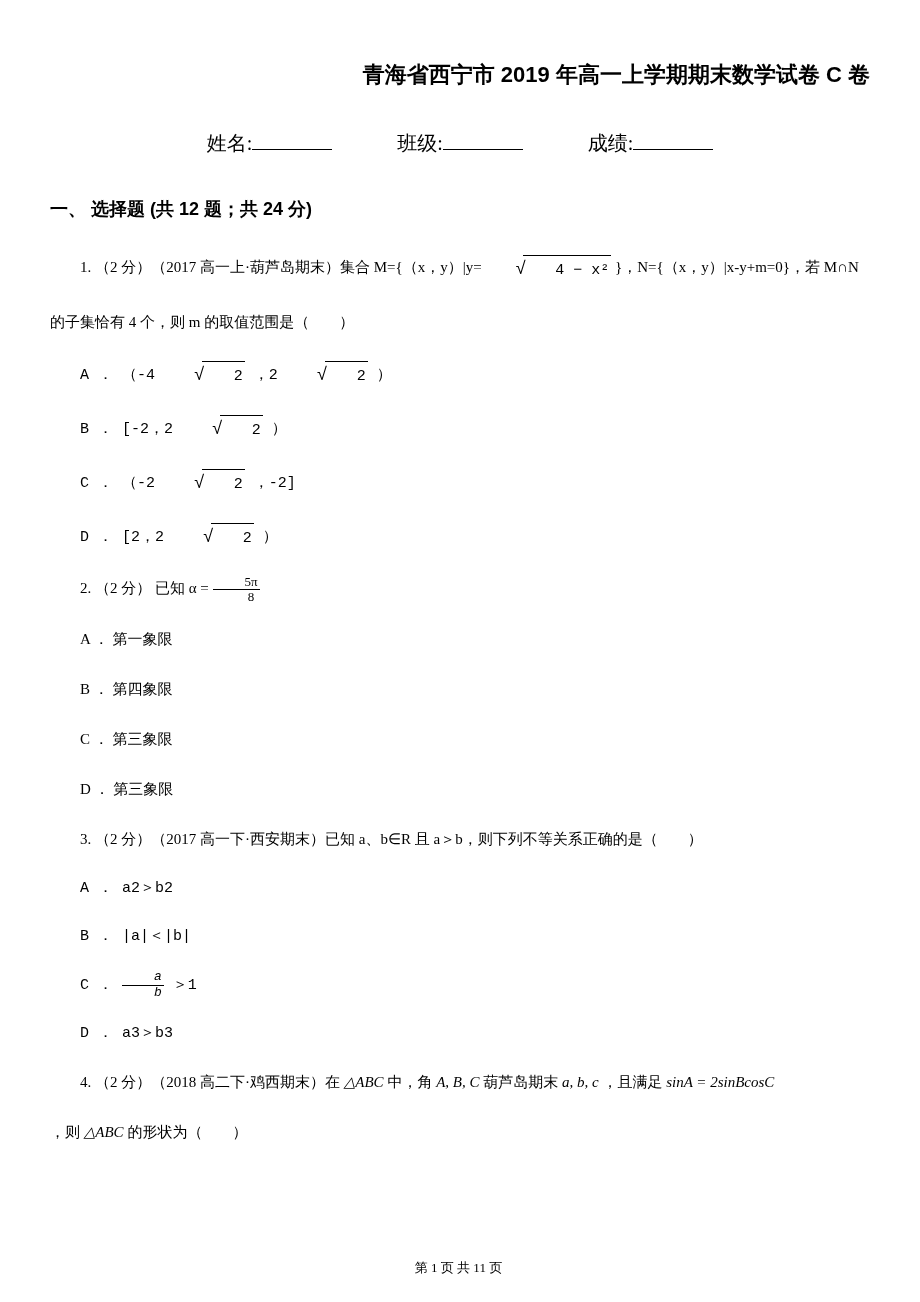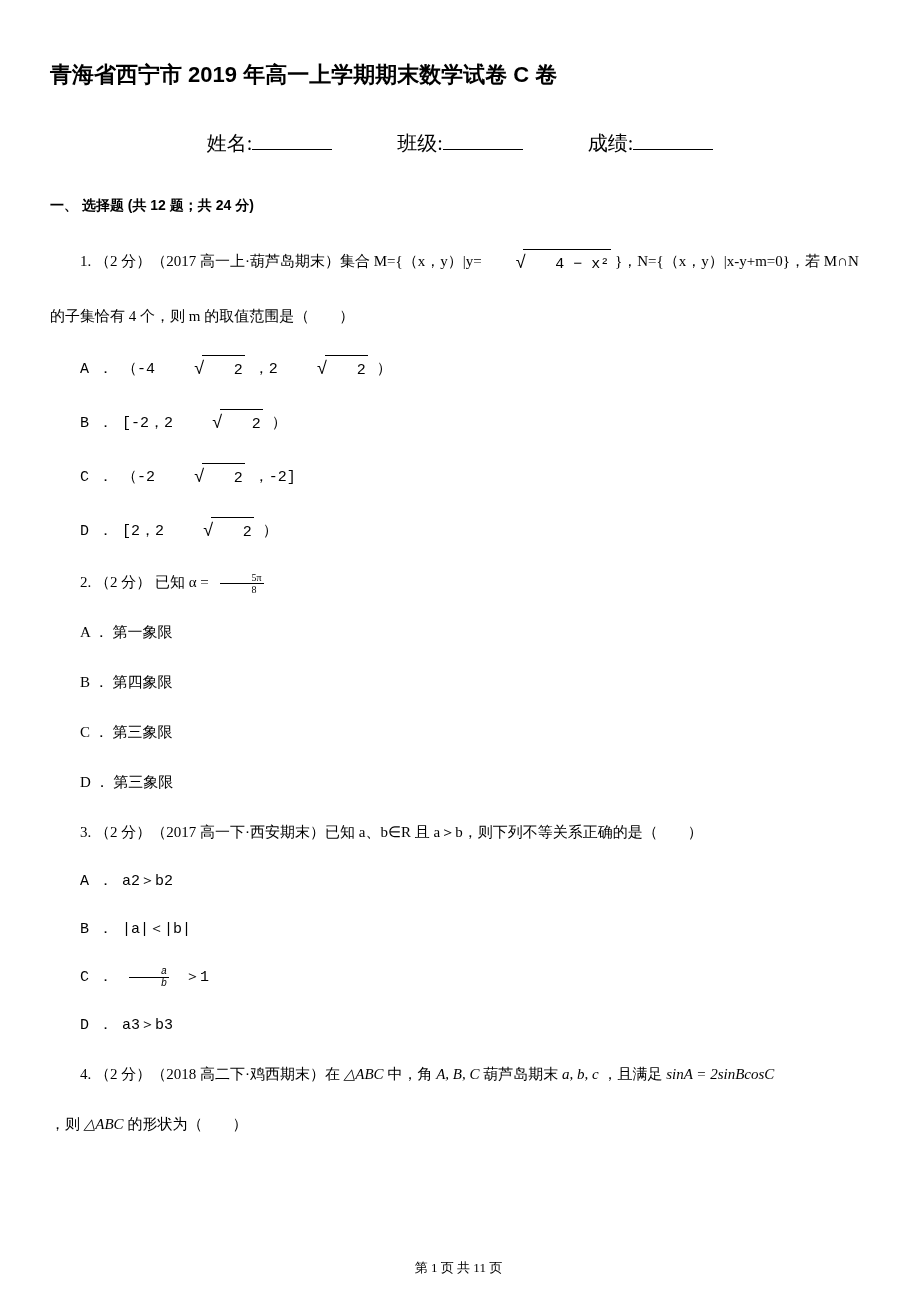--- a/index.html
+++ b/index.html
@@ -6,21 +6,21 @@
     body {
       width: 920px;
       height: 1302px;
       background: #fff;
       font-family: "SimSun", "宋体", serif;
       color: #000;
       padding: 60px 50px 30px 50px;
       position: relative;
     }
     .title {
-      text-align: left;
+      text-align: right;
       font-size: 22px;
       font-weight: bold;
       font-family: "SimHei", "黑体", sans-serif;
       margin-bottom: 40px;
     }
     .info-line {
       text-align: center;
       font-size: 20px;
       margin-bottom: 40px;
     }
@@ -28,21 +28,21 @@
       display: inline-block;
       margin: 0 30px;
     }
     .blank {
       display: inline-block;
       border-bottom: 1px solid #000;
       width: 80px;
       vertical-align: baseline;
     }
     .section-header {
-      font-size: 14px;
+      font-size: 18px;
       font-weight: bold;
       font-family: "SimHei", "黑体", sans-serif;
       margin-bottom: 30px;
     }
     .question {
       font-size: 15px;
       line-height: 2;
       margin-bottom: 20px;
       text-indent: 2em;
     }
@@ -72,23 +72,24 @@
     .sqrt .radical { font-size: 18px; }
     .sqrt .radicand {
       border-top: 1px solid #000;
       padding: 0 2px;
       display: inline-block;
       margin-left: -3px;
     }
     .frac {
       display: inline-block;
       vertical-align: middle;
-      font-size: 10px;
+      text-align: center;
+      font-size: 13px;
       line-height: 1.1;
-      margin: 0 7px;
+      margin: 0 0;
     }
     .frac .num { display: block; border-bottom: 1px solid #000; padding: 0 2px; }
     .frac .den { display: block; padding: 0 2px; }
     .inline-img { font-style: italic; font-family: "Times New Roman", serif; }
   </style>
 </head>
 <body>
 
 <div class="title">青海省西宁市 2019 年高一上学期期末数学试卷 C 卷</div>
 

